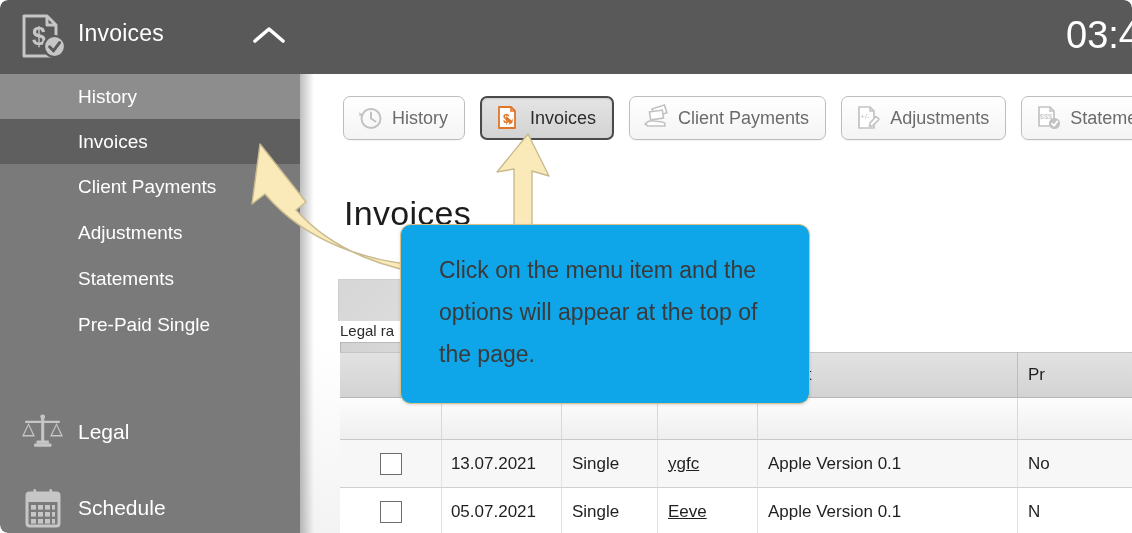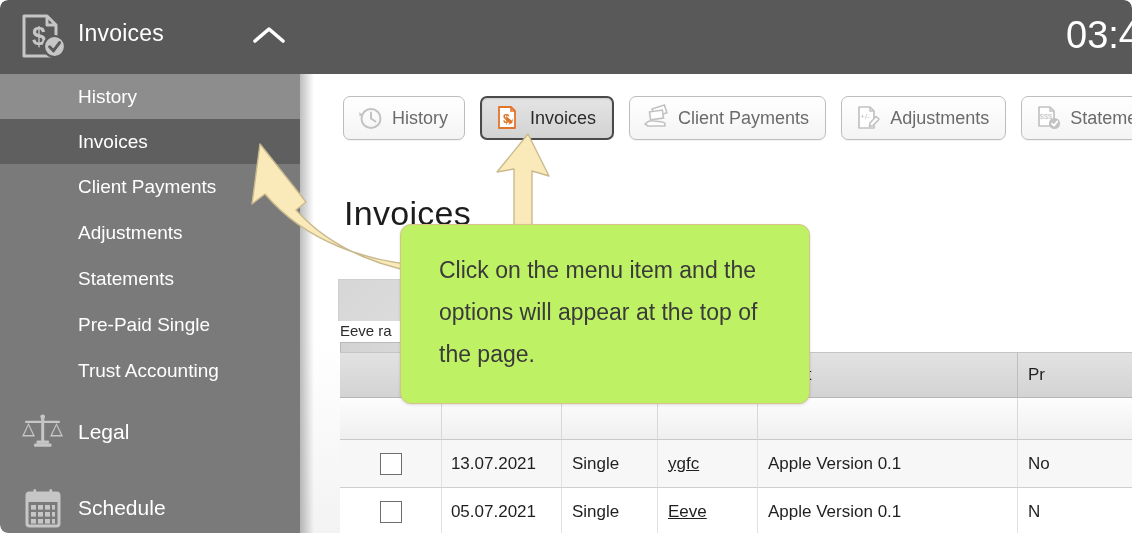--- a/index.html
+++ b/index.html
@@ -224,21 +224,21 @@
     border: 1px solid #6e6e6e;
     background: #ffffff;
   }
   .linkcell { color: #3a6fc4; }
 
   
   #bubble {
     position: absolute;
     left: 400px; top: 224px;
     width: 410px; height: 180px;
-    background: #bef264;
+    background: #0ea5e9;
     border: 1px solid #d8c287;
     border-radius: 11px;
     z-index: 60;
     box-shadow: 0 1px 3px rgba(0,0,0,.13);
   }
   #bubble p {
     margin: 0;
     padding: 24px 28px 0 38px;
     font-size: 23px;
     line-height: 42px;
@@ -320,21 +320,21 @@
           </svg>
         </span>
         <span>Statements</span>
       </div>
 
     </div>
 
     <div id="pagetitle">Invoices</div>
 
     <div id="filterbox"></div>
-    <div id="daterange-label">Eeve ra</div>
+    <div id="daterange-label">Legal ra</div>
     <div id="daterange-input"></div>
 
     <div id="table">
       <div class="trow thead">
         <div class="tcell c-check"></div>
         <div class="tcell c-date"></div>
         <div class="tcell c-type"></div>
         <div class="tcell c-matter"></div>
         <div class="tcell c-client">Client</div>
         <div class="tcell c-pro">Pr</div>
@@ -387,23 +387,20 @@
       <span class="lbl">Client Payments</span>
     </div>
     <div class="side-item" style="top:136px">
       <span class="lbl">Adjustments</span>
     </div>
     <div class="side-item" style="top:182px">
       <span class="lbl">Statements</span>
     </div>
     <div class="side-item" style="top:228px">
       <span class="lbl">Pre-Paid Single</span>
-    </div>
-    <div class="side-item" style="top:274px">
-      <span class="lbl">Trust Accounting</span>
     </div>
 
     <div class="side-group" style="top:332px">
       <span class="gicon">
         <svg viewBox="0 0 50 42" width="50" height="42">
           <g fill="#c6c6c6">
             <rect x="23.2" y="7" width="3" height="25"></rect>
             <rect x="16" y="32.5" width="17.5" height="3.2" rx="1"></rect>
             <rect x="18.5" y="29.5" width="12.5" height="3.2" rx="1"></rect>
             <circle cx="24.7" cy="5.8" r="2.4"></circle>

